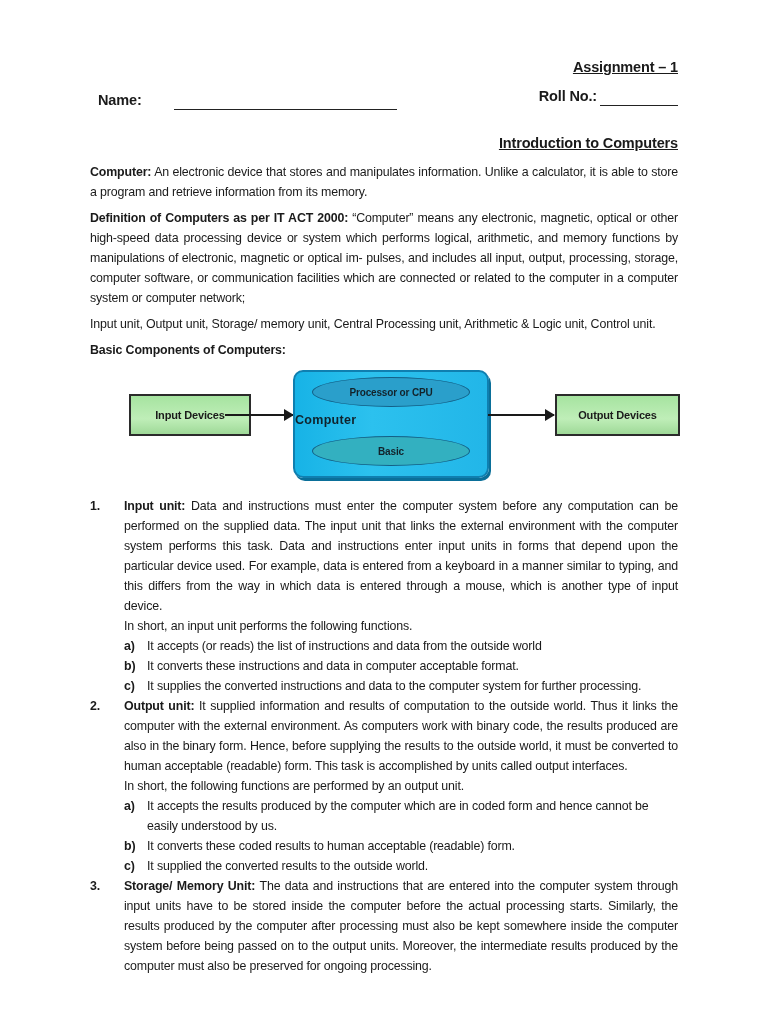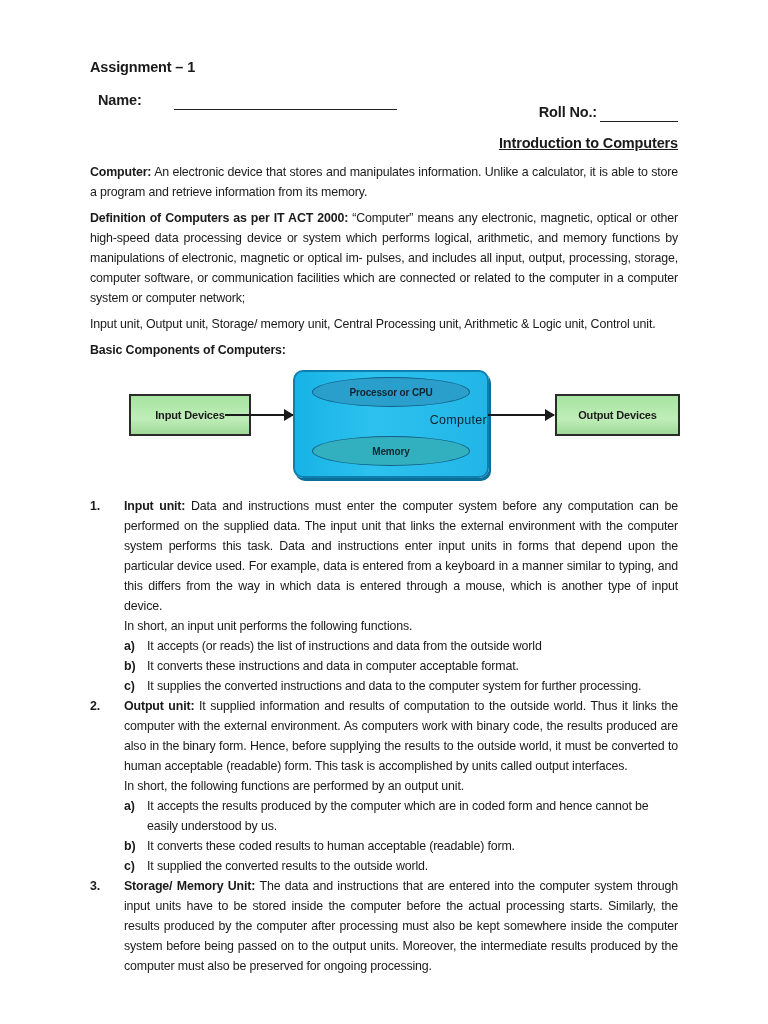--- a/index.html
+++ b/index.html
@@ -18,23 +18,24 @@
     .page {
       position: absolute;
       left: 90px;
       top: 56px;
       width: 588px;
       font-size: 12.4px;
       line-height: 20px;
       letter-spacing: -0.15px;
     }
     .title {
-      text-align: left;
+      text-align: right;
       font-weight: bold;
       font-size: 14.5px;
+      text-decoration: underline;
       margin: 0;
       height: 24px;
       line-height: 22px;
     }
     .name-row {
       position: relative;
       height: 30px;
       margin-top: 4px;
       font-weight: bold;
       font-size: 14.5px;
@@ -50,21 +51,21 @@
     .name-field .line {
       display: inline-block;
       width: 223px;
       border-bottom: 1px solid #222;
       height: 16px;
       margin-left: 1px;
     }
     .roll-field {
       position: absolute;
       right: 0;
-      top: 18px;
+      top: 2px;
       display: flex;
       align-items: flex-end;
       text-align: right;
     }
     .roll-field .line {
       display: inline-block;
       width: 78px;
       border-bottom: 1px solid #222;
       height: 16px;
       margin-left: 3px;
@@ -154,22 +155,22 @@
       line-height: 9px;
       color: #13232b;
     }
     .oval-cpu { top: 5px; background: #2a9fcb; }
     .oval-mem { top: 64px; background: #33b0c0; }
     .cpu-label {
       position: absolute;
       left: 0;
       right: 0;
       top: 38px;
-      text-align: right;
-      font-weight: normal;
+      text-align: left;
+      font-weight: bold;
       font-size: 12.5px;
       color: #10232c;
       letter-spacing: 0.3px;
     }
 
     ol.units {
       list-style: none;
       margin: 0;
       padding: 0;
     }
@@ -229,21 +230,21 @@
   <p>Input unit, Output unit, Storage/ memory unit, Central Processing unit, Arithmetic &amp; Logic unit, Control unit.</p>
 
   <p><b>Basic Components of Computers:</b></p>
 
   <div class="diagram">
     <div class="box-green box-input">Input Devices</div>
     <div class="arrow arrow-1"></div>
     <div class="cpu-box">
       <div class="oval oval-cpu">Processor or CPU</div>
       <div class="cpu-label">Computer</div>
-      <div class="oval oval-mem">Memory</div>
+      <div class="oval oval-mem">Basic</div>
     </div>
     <div class="arrow arrow-2"></div>
     <div class="box-green box-output">Output Devices</div>
   </div>
 
   <ol class="units">
     <li>
       <span class="num">1.</span>
       <p><b>Input unit:</b><span> Data and instructions must enter the computer system before any computation can be performed on the supplied data. The input unit that links the external environment with the computer system performs this task. Data and instructions enter input units in forms that depend upon the particular device used. For example, data is entered from a keyboard in a manner similar to typing, and this differs from the way in which data is entered through a mouse, which is another type of input device.</span></p>
       <div>In short, an input unit performs the following functions.</div>

